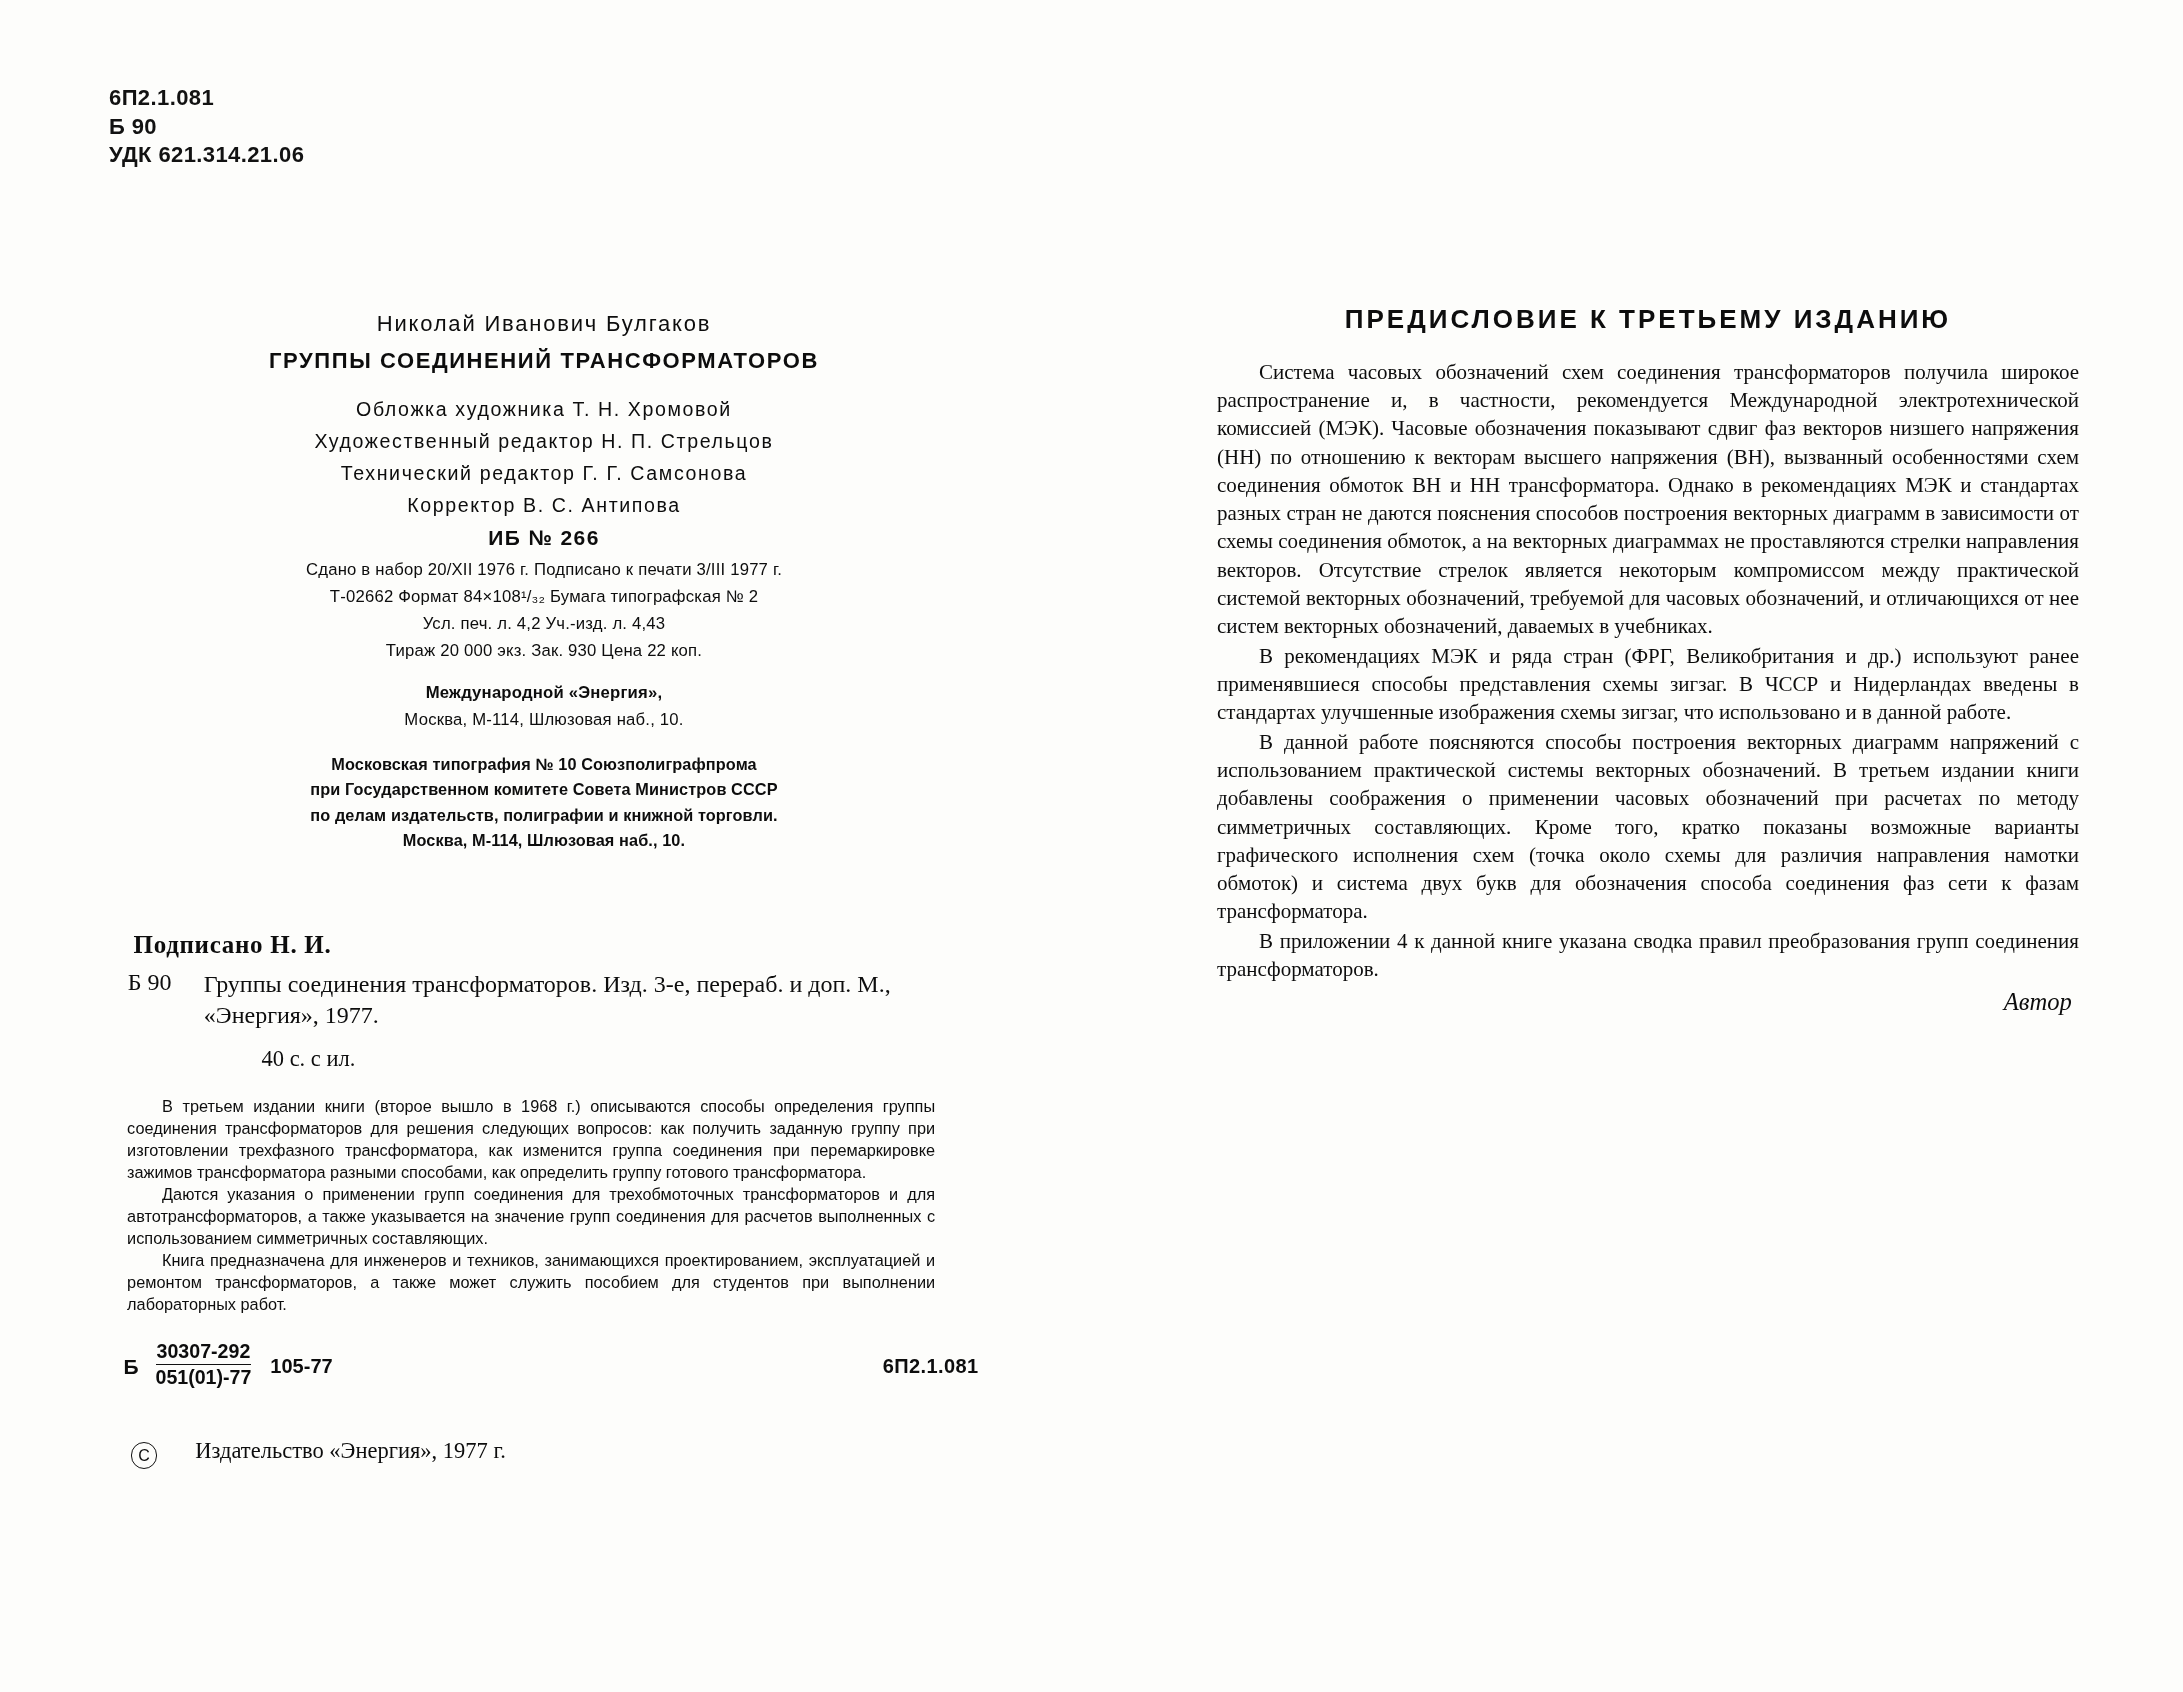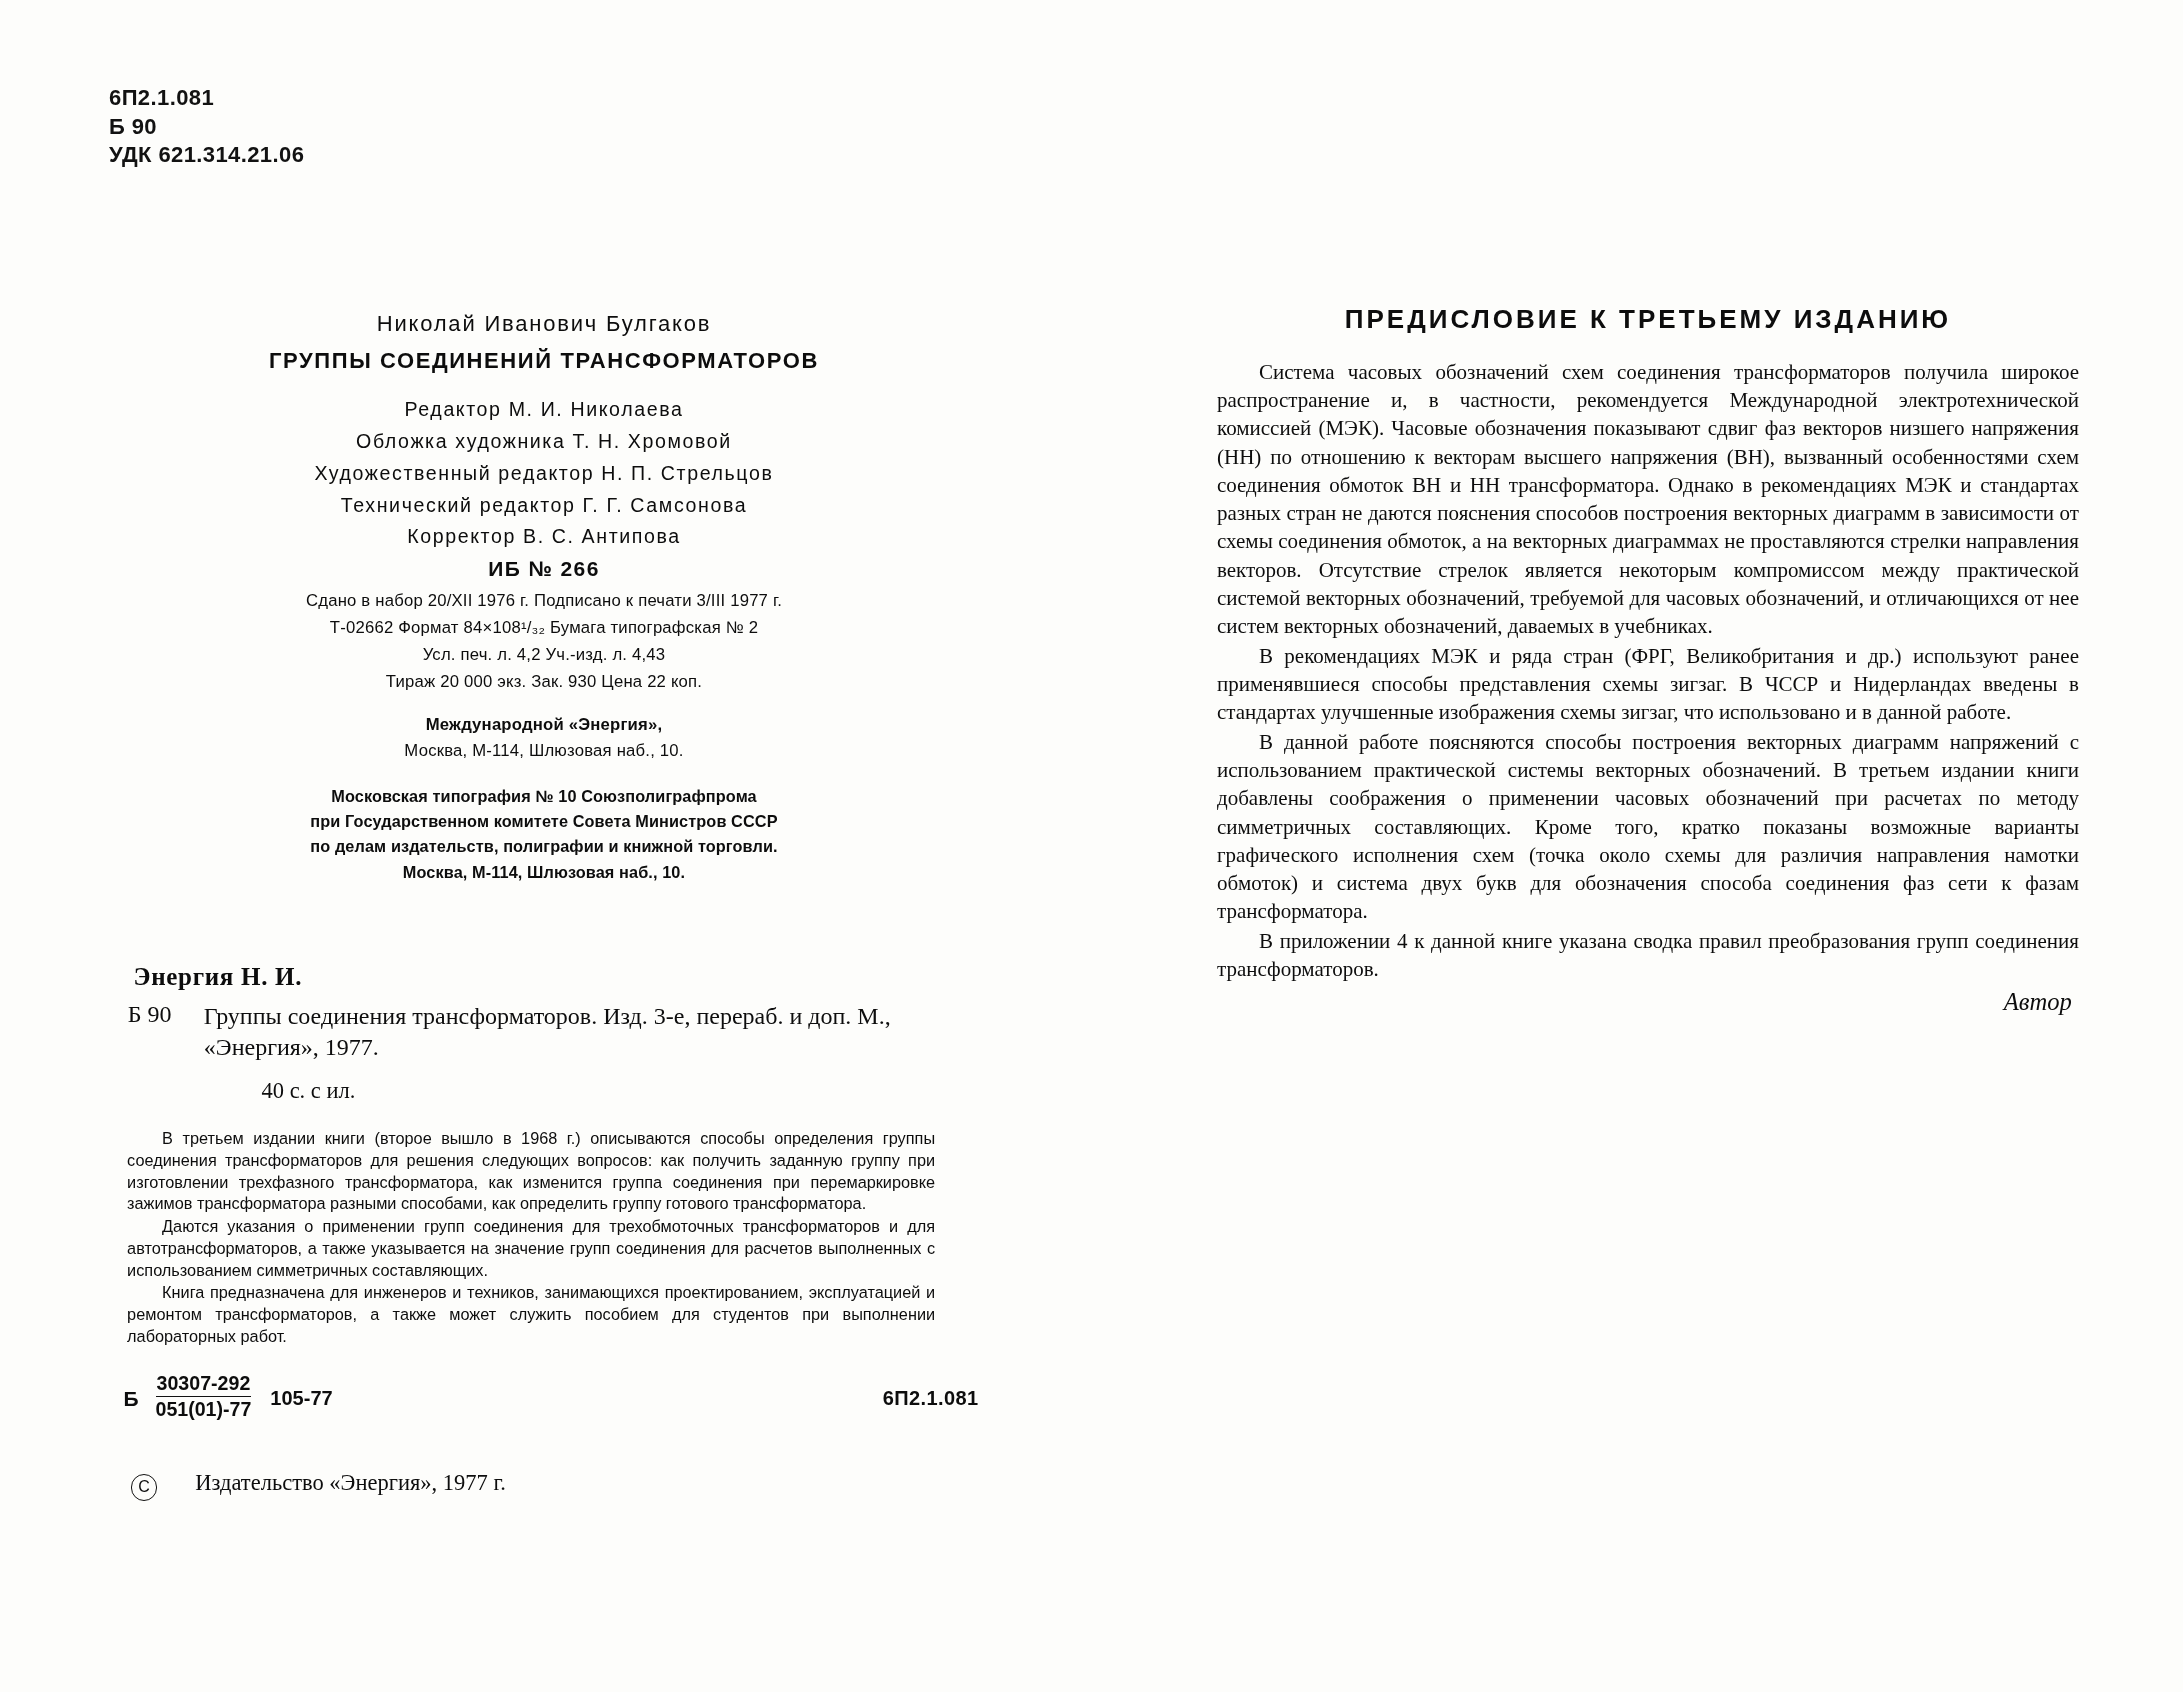--- a/index.html
+++ b/index.html
@@ -240,21 +240,20 @@
       <div>6П2.1.081</div>
       <div>Б 90</div>
       <div>УДК 621.314.21.06</div>
     </div>
 
     <div class="imprint">
       <div class="author-name">Николай Иванович Булгаков</div>
       <div class="book-title">ГРУППЫ СОЕДИНЕНИЙ ТРАНСФОРМАТОРОВ</div>
 
       <div class="staff">
-        <div>Редактор М. И. Николаева</div>
         <div>Обложка художника Т. Н. Хромовой</div>
         <div>Художественный редактор Н. П. Стрельцов</div>
         <div>Технический редактор Г. Г. Самсонова</div>
         <div>Корректор В. С. Антипова</div>
       </div>
 
       <div class="ib">ИБ № 266</div>
 
       <div class="tech">
         <div>Сдано в набор 20/XII 1976 г.   Подписано к печати 3/III 1977 г.</div>
@@ -270,21 +269,21 @@
 
       <div class="printer">
         <div>Московская типография № 10 Союзполиграфпрома</div>
         <div>при Государственном комитете Совета Министров СССР</div>
         <div>по делам издательств, полиграфии и книжной торговли.</div>
         <div>Москва, М-114, Шлюзовая наб., 10.</div>
       </div>
     </div>
 
     <div class="cip">
-      <div class="cip-author">Энергия Н. И.</div>
+      <div class="cip-author">Подписано Н. И.</div>
 
       <div class="cip-main">
         <div class="sig">Б 90</div>
         <div class="desc">Группы соединения трансформаторов. Изд. 3-е, перераб. и доп. М., «Энергия», 1977.</div>
       </div>
 
       <div class="pages">40 с. с ил.</div>
 
       <div class="annot">
         <p>В третьем издании книги (второе вышло в 1968 г.) описываются способы определения группы соединения трансформаторов для решения следующих вопросов: как получить заданную группу при изготовлении трехфазного трансформатора, как изменится группа соединения при перемаркировке зажимов трансформатора разными способами, как определить группу готового трансформатора.</p>

